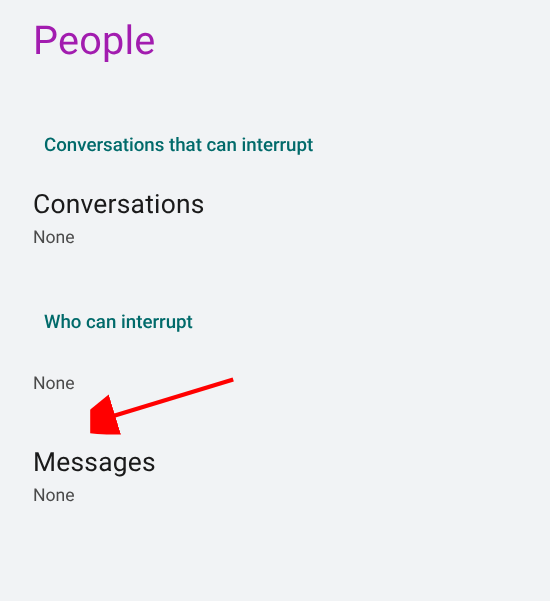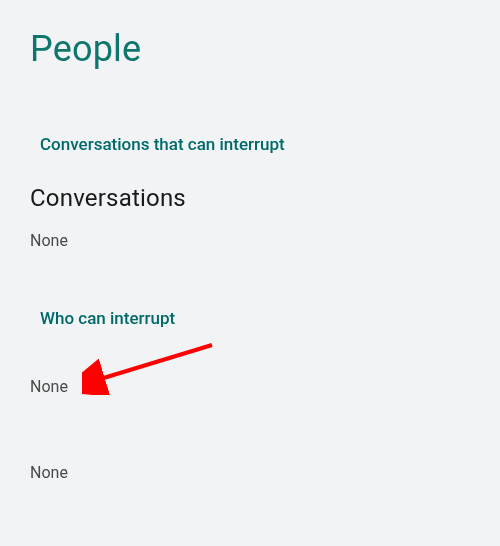--- a/index.html
+++ b/index.html
@@ -11,22 +11,22 @@
       width: 500px;
       height: 546px;
       background: #f1f3f5;
       font-family: 'Roboto', 'Helvetica Neue', Arial, sans-serif;
       overflow: hidden;
       position: relative;
     }
     .page-title {
       font-size: 36px;
       font-weight: 400;
-      color: #0f766e;
-      padding: 28px 30px 10px 30px;
+      color: #a21caf;
+      padding: 16px 30px 10px 30px;
       letter-spacing: 0.2px;
     }
     .section-header {
       font-size: 17px;
       font-weight: 500;
       color: #006a6a;
       padding: 54px 30px 8px 40px;
     }
     .setting-item {
       padding: 22px 36px 4px 30px;
@@ -35,21 +35,21 @@
     .setting-title {
       font-size: 24px;
       font-weight: 400;
       color: #1a1a1a;
       letter-spacing: 0.2px;
     }
     .setting-value {
       font-size: 16px;
       font-weight: 400;
       color: #4a4a4a;
-      margin-top: 19px;
+      margin-top: 6px;
     }
     .setting-item + .setting-item {
       margin-top: 22px;
     }
     .annotation-arrow {
       position: absolute;
       pointer-events: none;
     }
   </style>
 </head>
@@ -64,20 +64,21 @@
   <div class="setting-value">None</div>
 </div>
 
 <div class="section-header">Who can interrupt</div>
 
 <div class="setting-item">
   <div class="setting-value">None</div>
 </div>
 
 <div class="setting-item">
+  <div class="setting-title">Messages</div>
   <div class="setting-value">None</div>
 </div>
 
 <svg class="annotation-arrow" style="left:82px; top:335px;" width="150" height="60" viewBox="0 0 150 60">
   <defs>
     <marker id="arrowhead" markerWidth="12" markerHeight="10" refX="2" refY="5" orient="auto">
       <polygon points="0 0, 12 5, 0 10" fill="#ff0000"></polygon>
     </marker>
   </defs>
   <line x1="130" y1="10" x2="15" y2="45" stroke="#ff0000" stroke-width="4" marker-end="url(#arrowhead)"></line>

